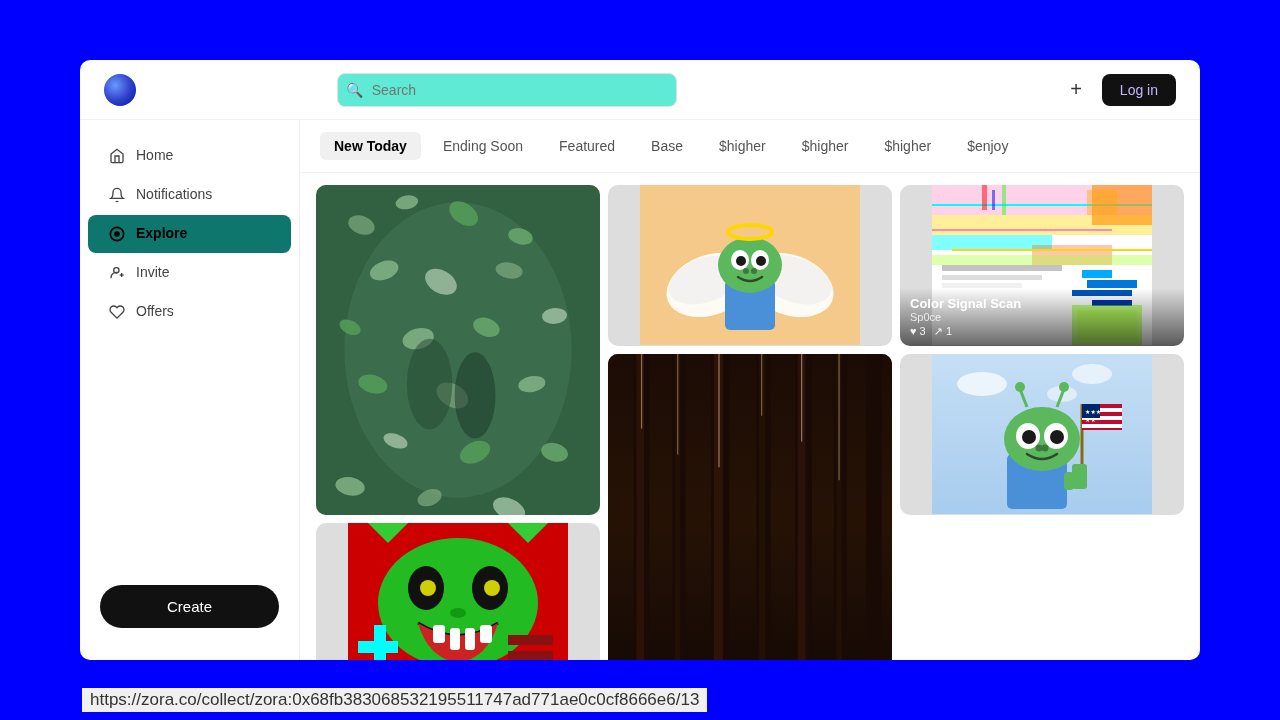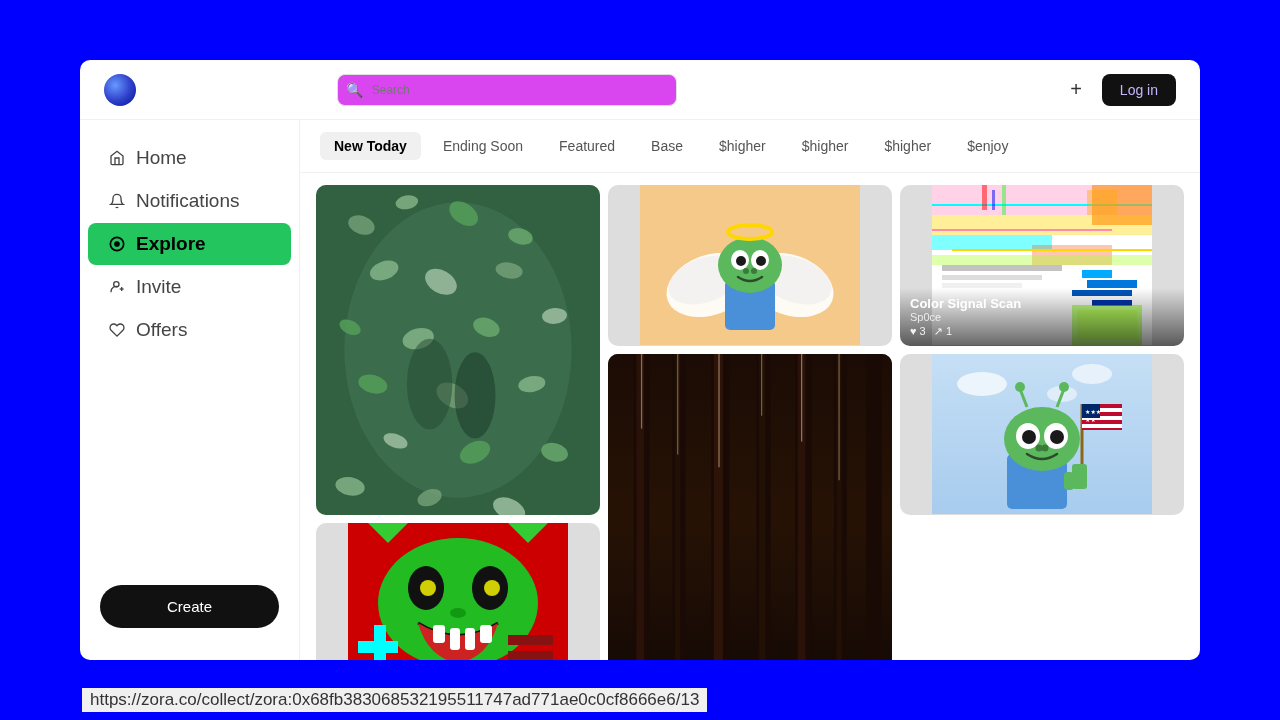--- a/index.html
+++ b/index.html
@@ -42,24 +42,24 @@
       flex: 1;
       max-width: 340px;
       margin: 0 auto;
       position: relative;
     }
     .search-bar input {
       width: 100%;
       padding: 8px 12px 8px 34px;
       border: 1px solid #e0e0e0;
       border-radius: 8px;
-      font-size: 12px;
+      font-size: 14px;
       outline: none;
       color: #333;
-      background: #d946ef;
+      background: #5eead4;
     }
     .search-icon-wrap {
       position: absolute;
       left: 10px;
       top: 50%;
       transform: translateY(-50%);
       color: #999;
       font-size: 14px;
     }
     .header-right {
@@ -99,31 +99,31 @@
       padding: 16px 0;
       border-right: 1px solid #f0f0f0;
       display: flex;
       flex-direction: column;
     }
     .nav-items {
       flex: 1;
     }
     .nav-item {
       display: flex;
-      align-items: center;
+      align-items: flex-start;
       gap: 10px;
       padding: 10px 20px;
-      font-size: 19px;
+      font-size: 14px;
       color: #444;
       cursor: pointer;
       border-radius: 8px;
       margin: 1px 8px;
     }
     .nav-item.active {
-      background: #22c55e;
+      background: #0f766e;
       font-weight: 600;
       color: #000;
     }
     .nav-icon {
       width: 18px;
       height: 18px;
       display: flex;
       align-items: center;
       justify-content: center;
       flex-shrink: 0;

